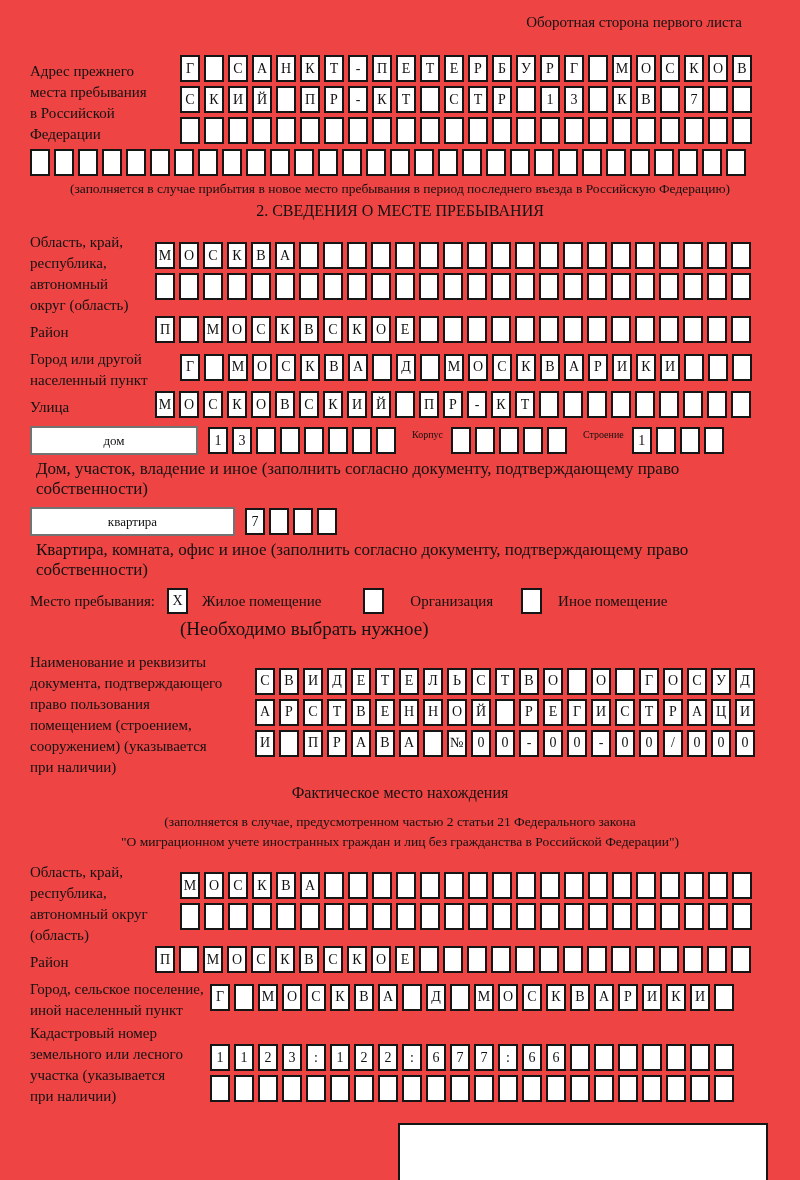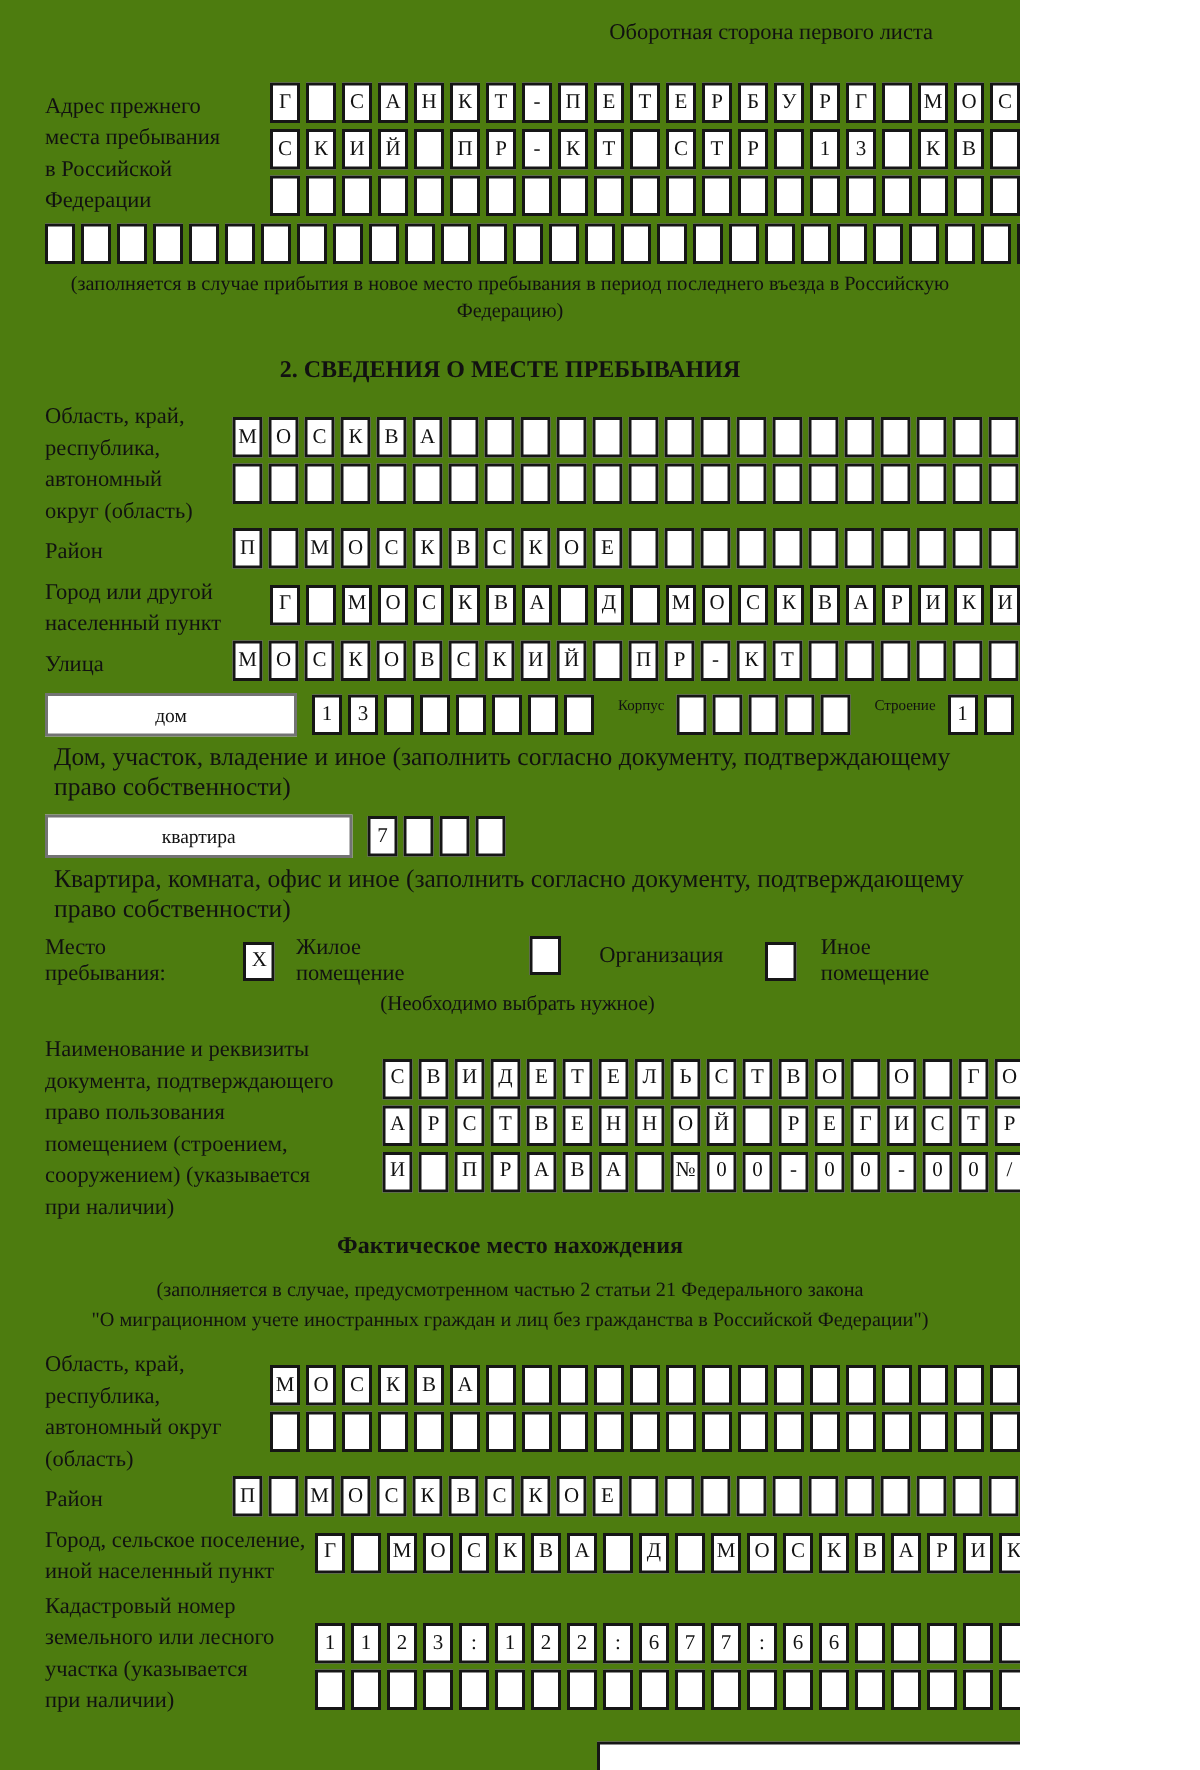--- a/index.html
+++ b/index.html
@@ -1,39 +1,39 @@
 <!DOCTYPE html>
 <html><head>
 <meta charset="utf-8">
 <style>
   *{margin:0;padding:0;box-sizing:border-box}
   html,body{background:#fff}
   body{width:800px;height:1180px;font-family:"Liberation Serif","DejaVu Serif",serif;color:#111}
-  .page{position:relative;width:680px;height:1180px;padding:14px 30px 0 30px;overflow:hidden;background:#4d7c0f}
+  .page{position:relative;width:800px;height:1180px;padding:14px 30px 0 30px;overflow:hidden;background:#ef4444}
   .header-note{text-align:right;font-size:15px;padding-right:28px;margin-bottom:24px}
   .frow{display:flex;align-items:center}
   .flabel{font-size:15px;line-height:21px;white-space:pre-line;flex:0 0 auto;padding-top:2px}
   .w150{width:150px}.w125{width:125px}.w225{width:225px}.w180{width:180px}
   .rows{flex:1 1 auto}
   .cellrow{display:flex;margin-bottom:4px;height:27px}
   .cell{width:20px;height:27px;border:2px solid #161616;margin-right:4px;display:inline-flex;align-items:center;justify-content:center;font-size:14px;flex:0 0 auto;background:#fff}
   .fullrow{margin-top:1px}
   .caption{font-size:13.5px;line-height:18px}
   .center{text-align:center}
-  .sec-title{font-weight:bold;font-size:16px;text-align:center;margin:22px 0 10px}
+  .sec-title{font-weight:normal;font-size:16px;text-align:center;margin:4px 0 10px}
   .house-row{display:flex;align-items:center;margin:4px 0 4px}
   .labelbox{border:2px solid #737373;height:29px;display:flex;align-items:center;justify-content:center;font-size:13px;flex:0 0 auto;background:#fff}
   .house-box{width:168px;margin-right:10px}
   .apt-box{width:205px;margin-right:10px}
   .inline-label{font-size:10px;margin:0 8px 13px 12px;white-space:nowrap}
   .small-caption{font-size:17px;margin:2px 0 8px;padding-left:6px}
-  .stay-row{display:flex;align-items:flex-start;font-size:15px;margin-top:8px}
+  .stay-row{display:flex;align-items:center;font-size:15px;margin-top:8px}
   .checkbox{width:21px;height:26px;border:2px solid #161616;display:inline-flex;align-items:center;justify-content:center;font-size:14px;flex:0 0 auto;background:#fff}
   .opt{display:flex;align-items:center}
-  .hint{font-size:14px;margin:4px 0 10px 150px;width:330px;text-align:center}
+  .hint{font-size:19px;margin:4px 0 10px 150px;width:330px;}
   .act-caption{font-size:13.5px;text-align:center;line-height:20px}
   .stamp-wrap{width:370px;margin-left:368px;margin-top:16px}
   .stamp-box{width:370px;height:170px;border:2px solid #161616;background:#fff}
   .mt6{margin-top:6px}
 </style>
 </head>
 <body>
 
 <div class="page">
 

